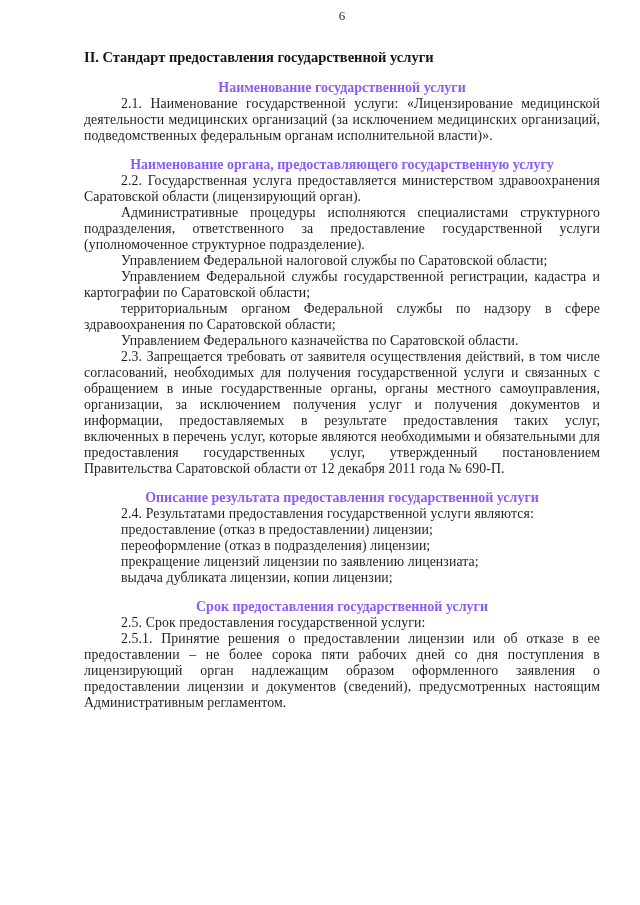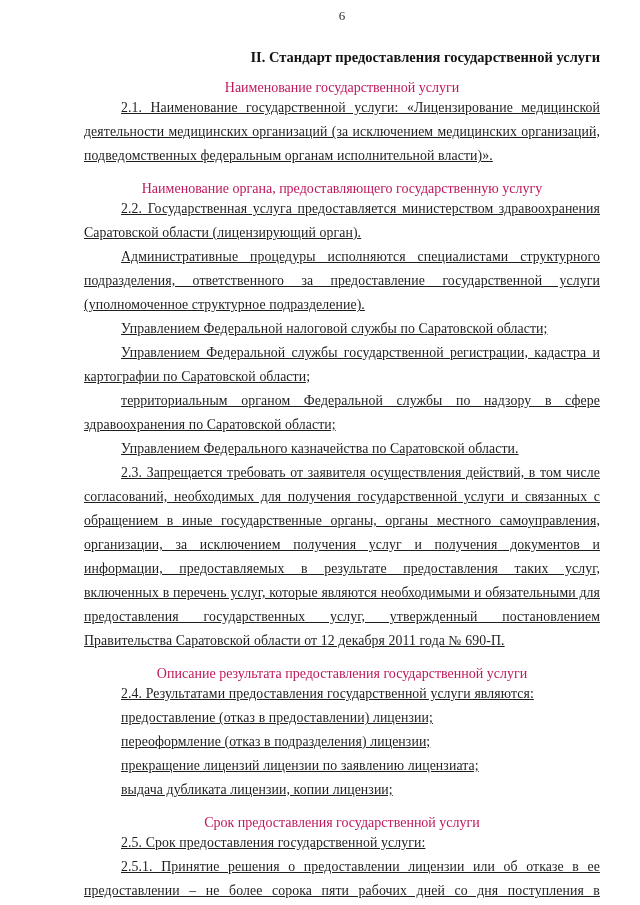--- a/index.html
+++ b/index.html
@@ -24,46 +24,45 @@
   }
   .page-number {
     margin: 0;
     text-align: center;
     font-size: 13px;
     line-height: 16px;
     color: #2a2a2a;
   }
   .doc-title {
     margin: 25px 0 0 0;
-    text-align: right;
+    text-align: left;
     font-weight: bold;
     font-size: 14.5px;
     line-height: 17px;
     color: #141414;
     font-family: Liberation Serif, serif;
   }
   .sec-heading {
     margin: 13px 0 0 0;
     text-align: center;
-    font-weight: normal;
+    font-weight: bold;
     font-size: 14px;
     line-height: 16px;
-    color: #be185d;
+    color: #8b5cf6;
   }
   .sec-heading.first {
     margin-top: 14px;
   }
   p.body {
     margin: 0;
     font-size: 13.8px;
-    line-height: 24px;
+    line-height: 16px;
     text-align: justify;
     text-indent: 37px;
     letter-spacing: 0.1px;
-    text-decoration: underline;
   }
   section { display: block; }
 </style>
 </head>
 <body>
 
 <div class="sheet">
   <div class="text-block">
 
     <p class="page-number">6</p>

